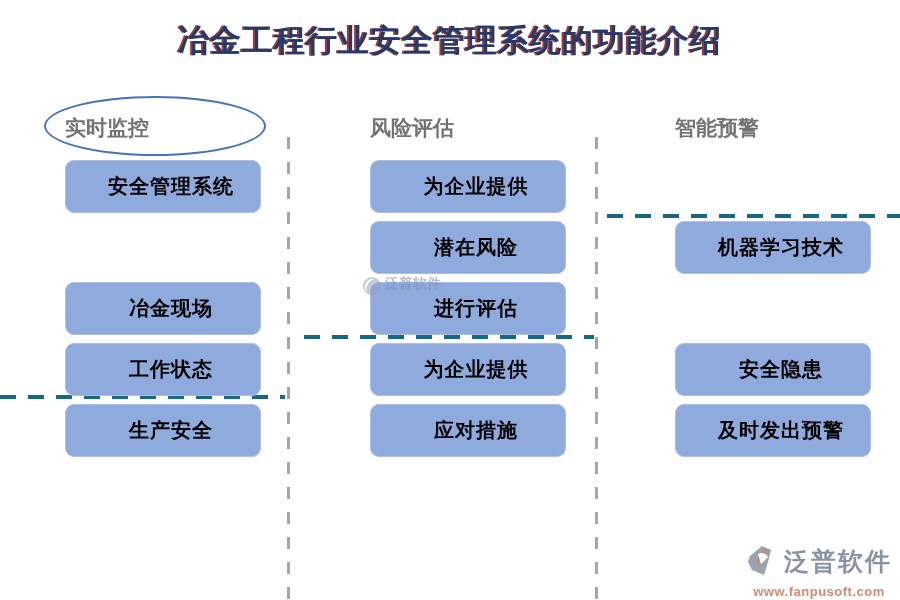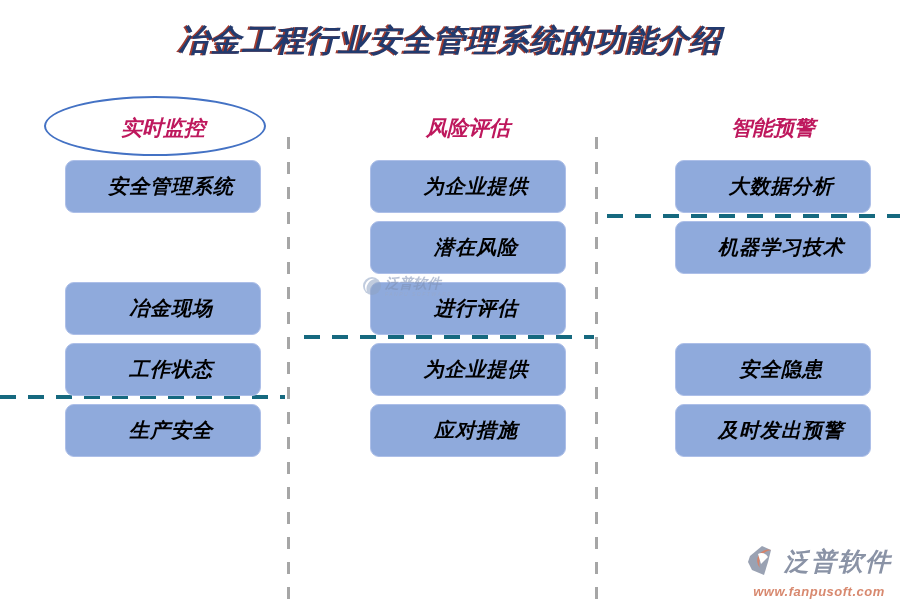--- a/index.html
+++ b/index.html
@@ -1,30 +1,29 @@
 <!DOCTYPE html>
 <html><head>
 <meta charset="utf-8">
 <style>
   html,body{margin:0;padding:0;background:#fff;}
   .canvas{
     position:relative;width:900px;height:600px;background:#ffffff;overflow:hidden;
     font-family:"Liberation Serif","DejaVu Serif",serif;
-    font-style:italic;
   }
   
   .title{
     position:absolute;top:20px;left:0;width:100%;margin:0;
     text-align:center;font-size:31px;font-weight:700;letter-spacing:1px;
     color:#223A6E;text-shadow:-2px 0 0 #A33C2E;
   }
   
   .col-header{
     position:absolute;top:114px;width:196px;height:28px;
-    text-align:center;font-size:21px;font-weight:700;color:#be185d;line-height:28px;
+    text-align:left;font-size:21px;font-weight:700;color:#737373;line-height:28px;
   }
   
   .ellipse{
     position:absolute;left:44px;top:96px;width:222px;height:60px;
     border:2px solid #4472C4;border-radius:50%;box-sizing:border-box;
   }
   
   .box{
     position:absolute;width:196px;height:53px;box-sizing:border-box;
     background:#8FAADC;border:1px solid #ADBFE8;border-radius:9px;
@@ -111,23 +110,20 @@
   <div class="box c2 r2">
       <span>进行评估</span>
     </div>
   <div class="box c2 r3">
       <span>为企业提供</span>
     </div>
   <div class="box c2 r4">
       <span>应对措施</span>
     </div>
 
-  <div class="box c3 r0">
-      <span>大数据分析</span>
-    </div>
   <div class="box c3 r1">
       <span>机器学习技术</span>
     </div>
   <div class="box c3 r3">
       <span>安全隐患</span>
     </div>
   <div class="box c3 r4">
       <span>及时发出预警</span>
     </div>
 

